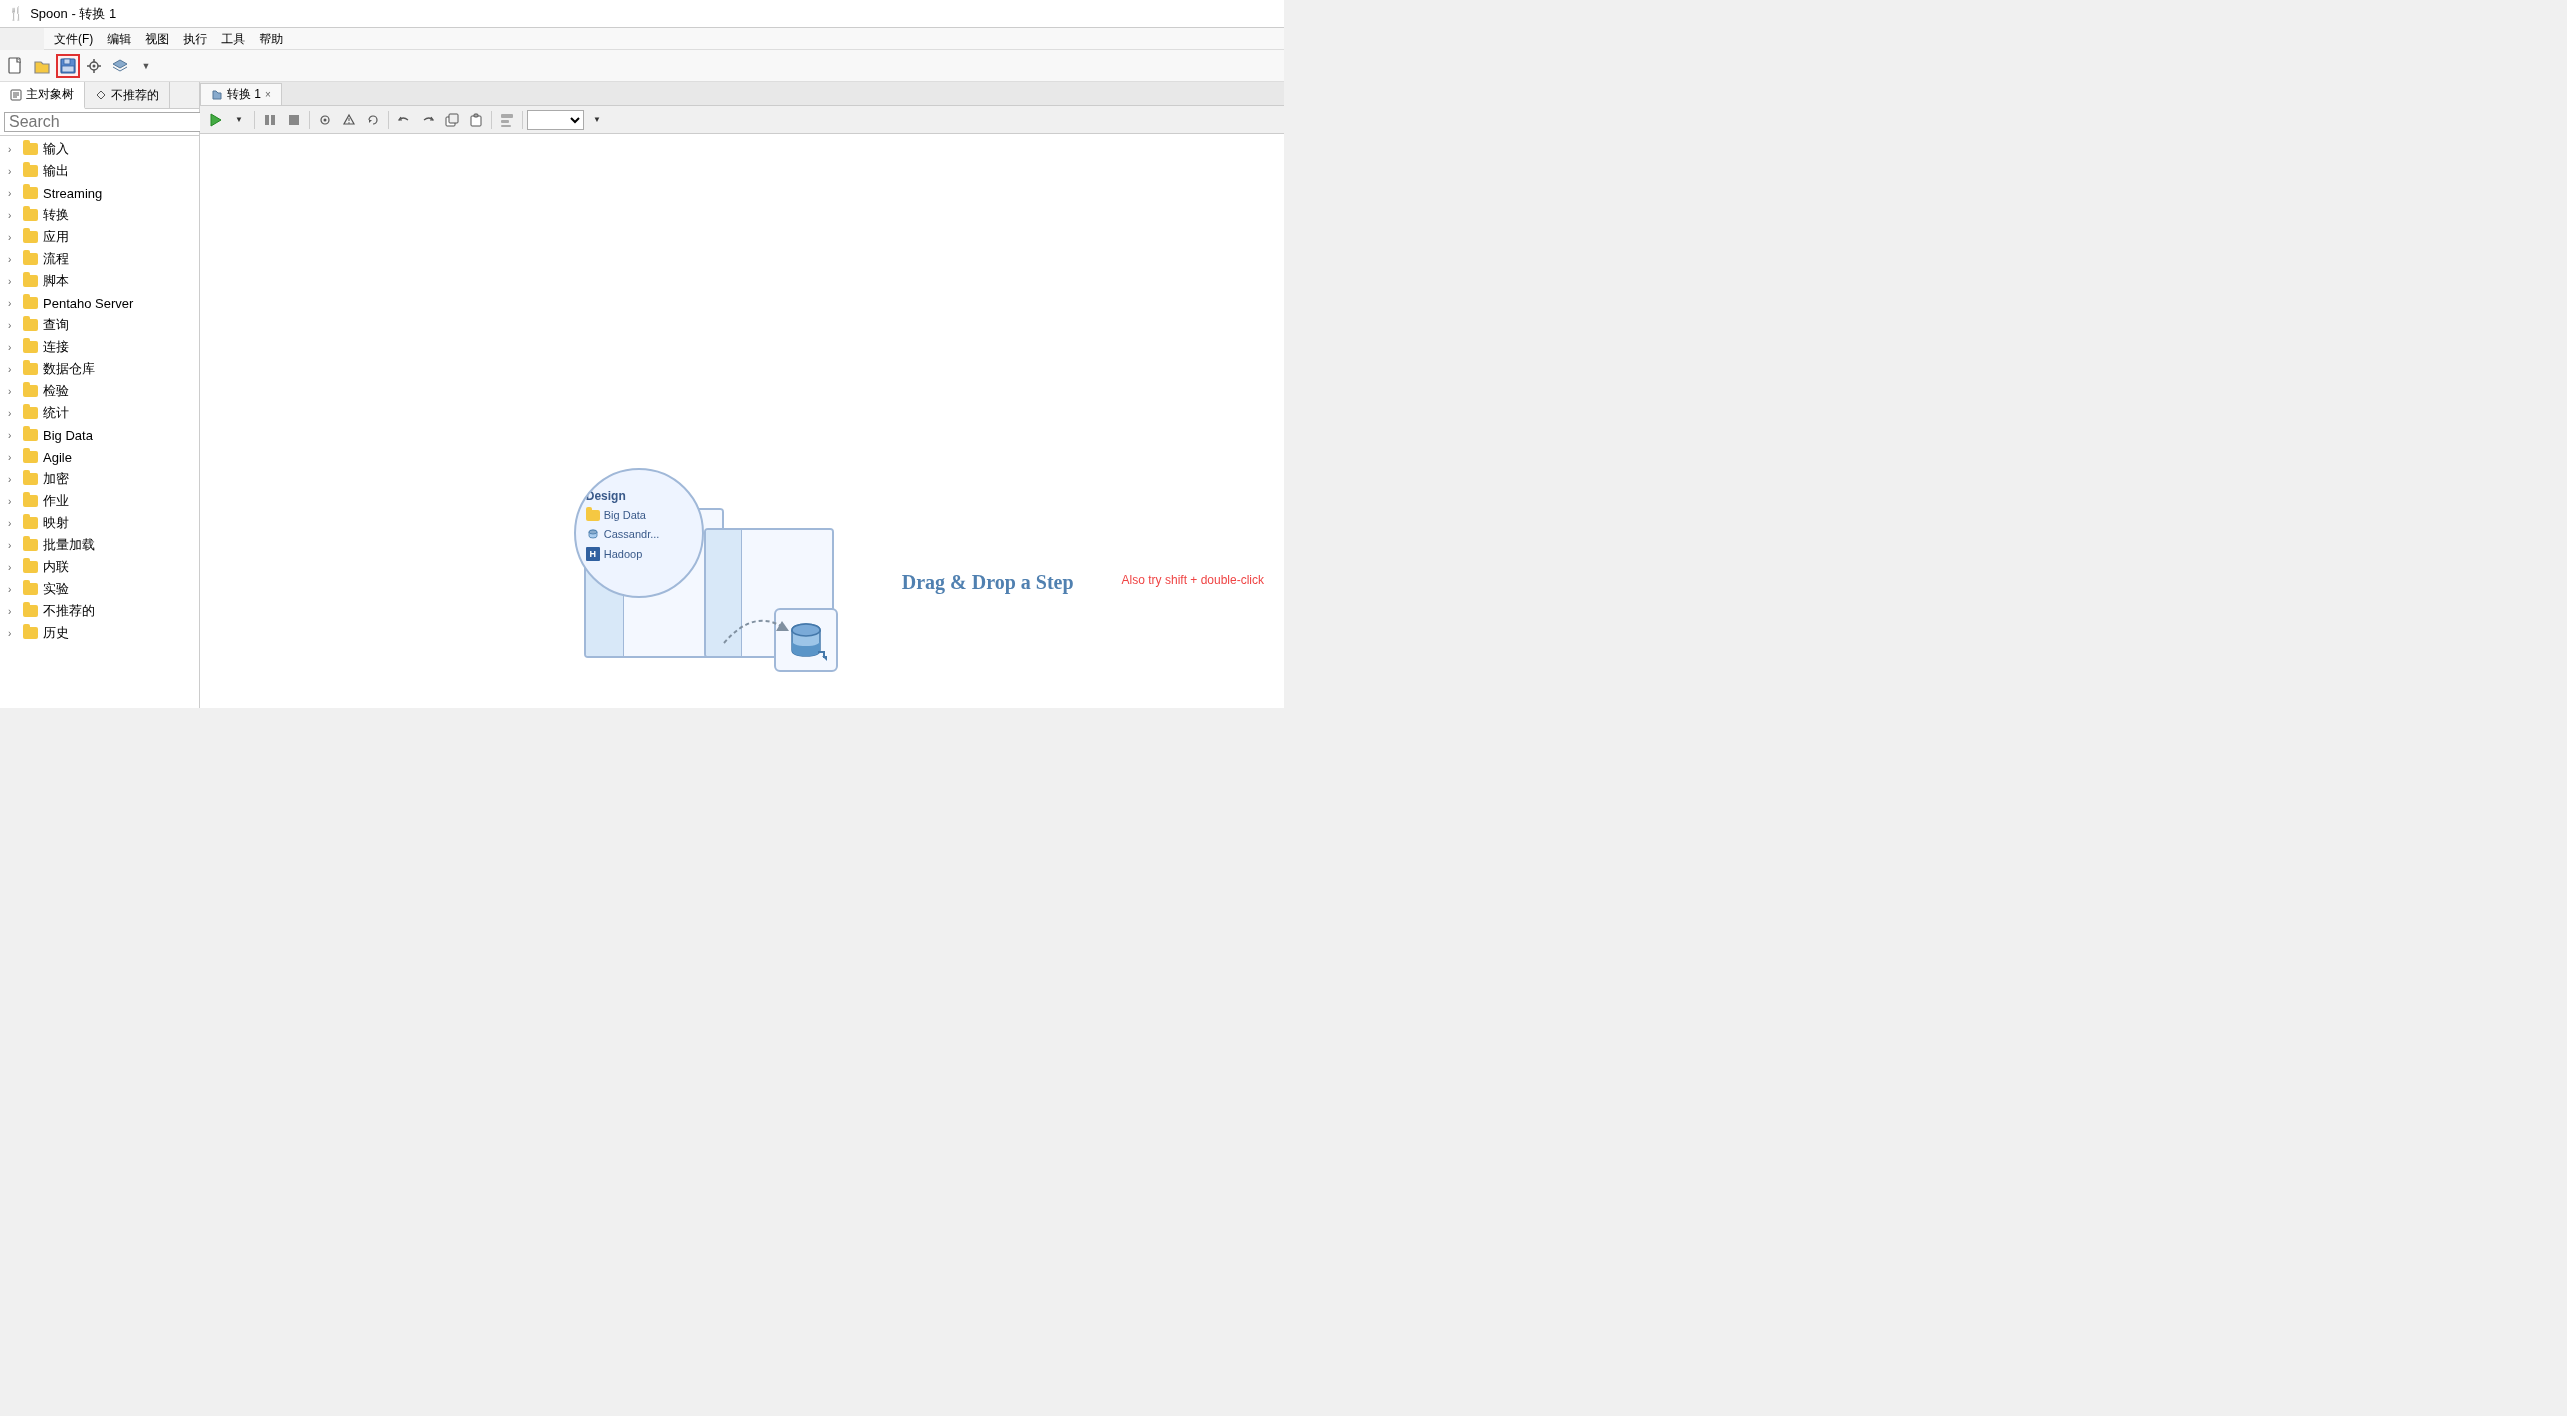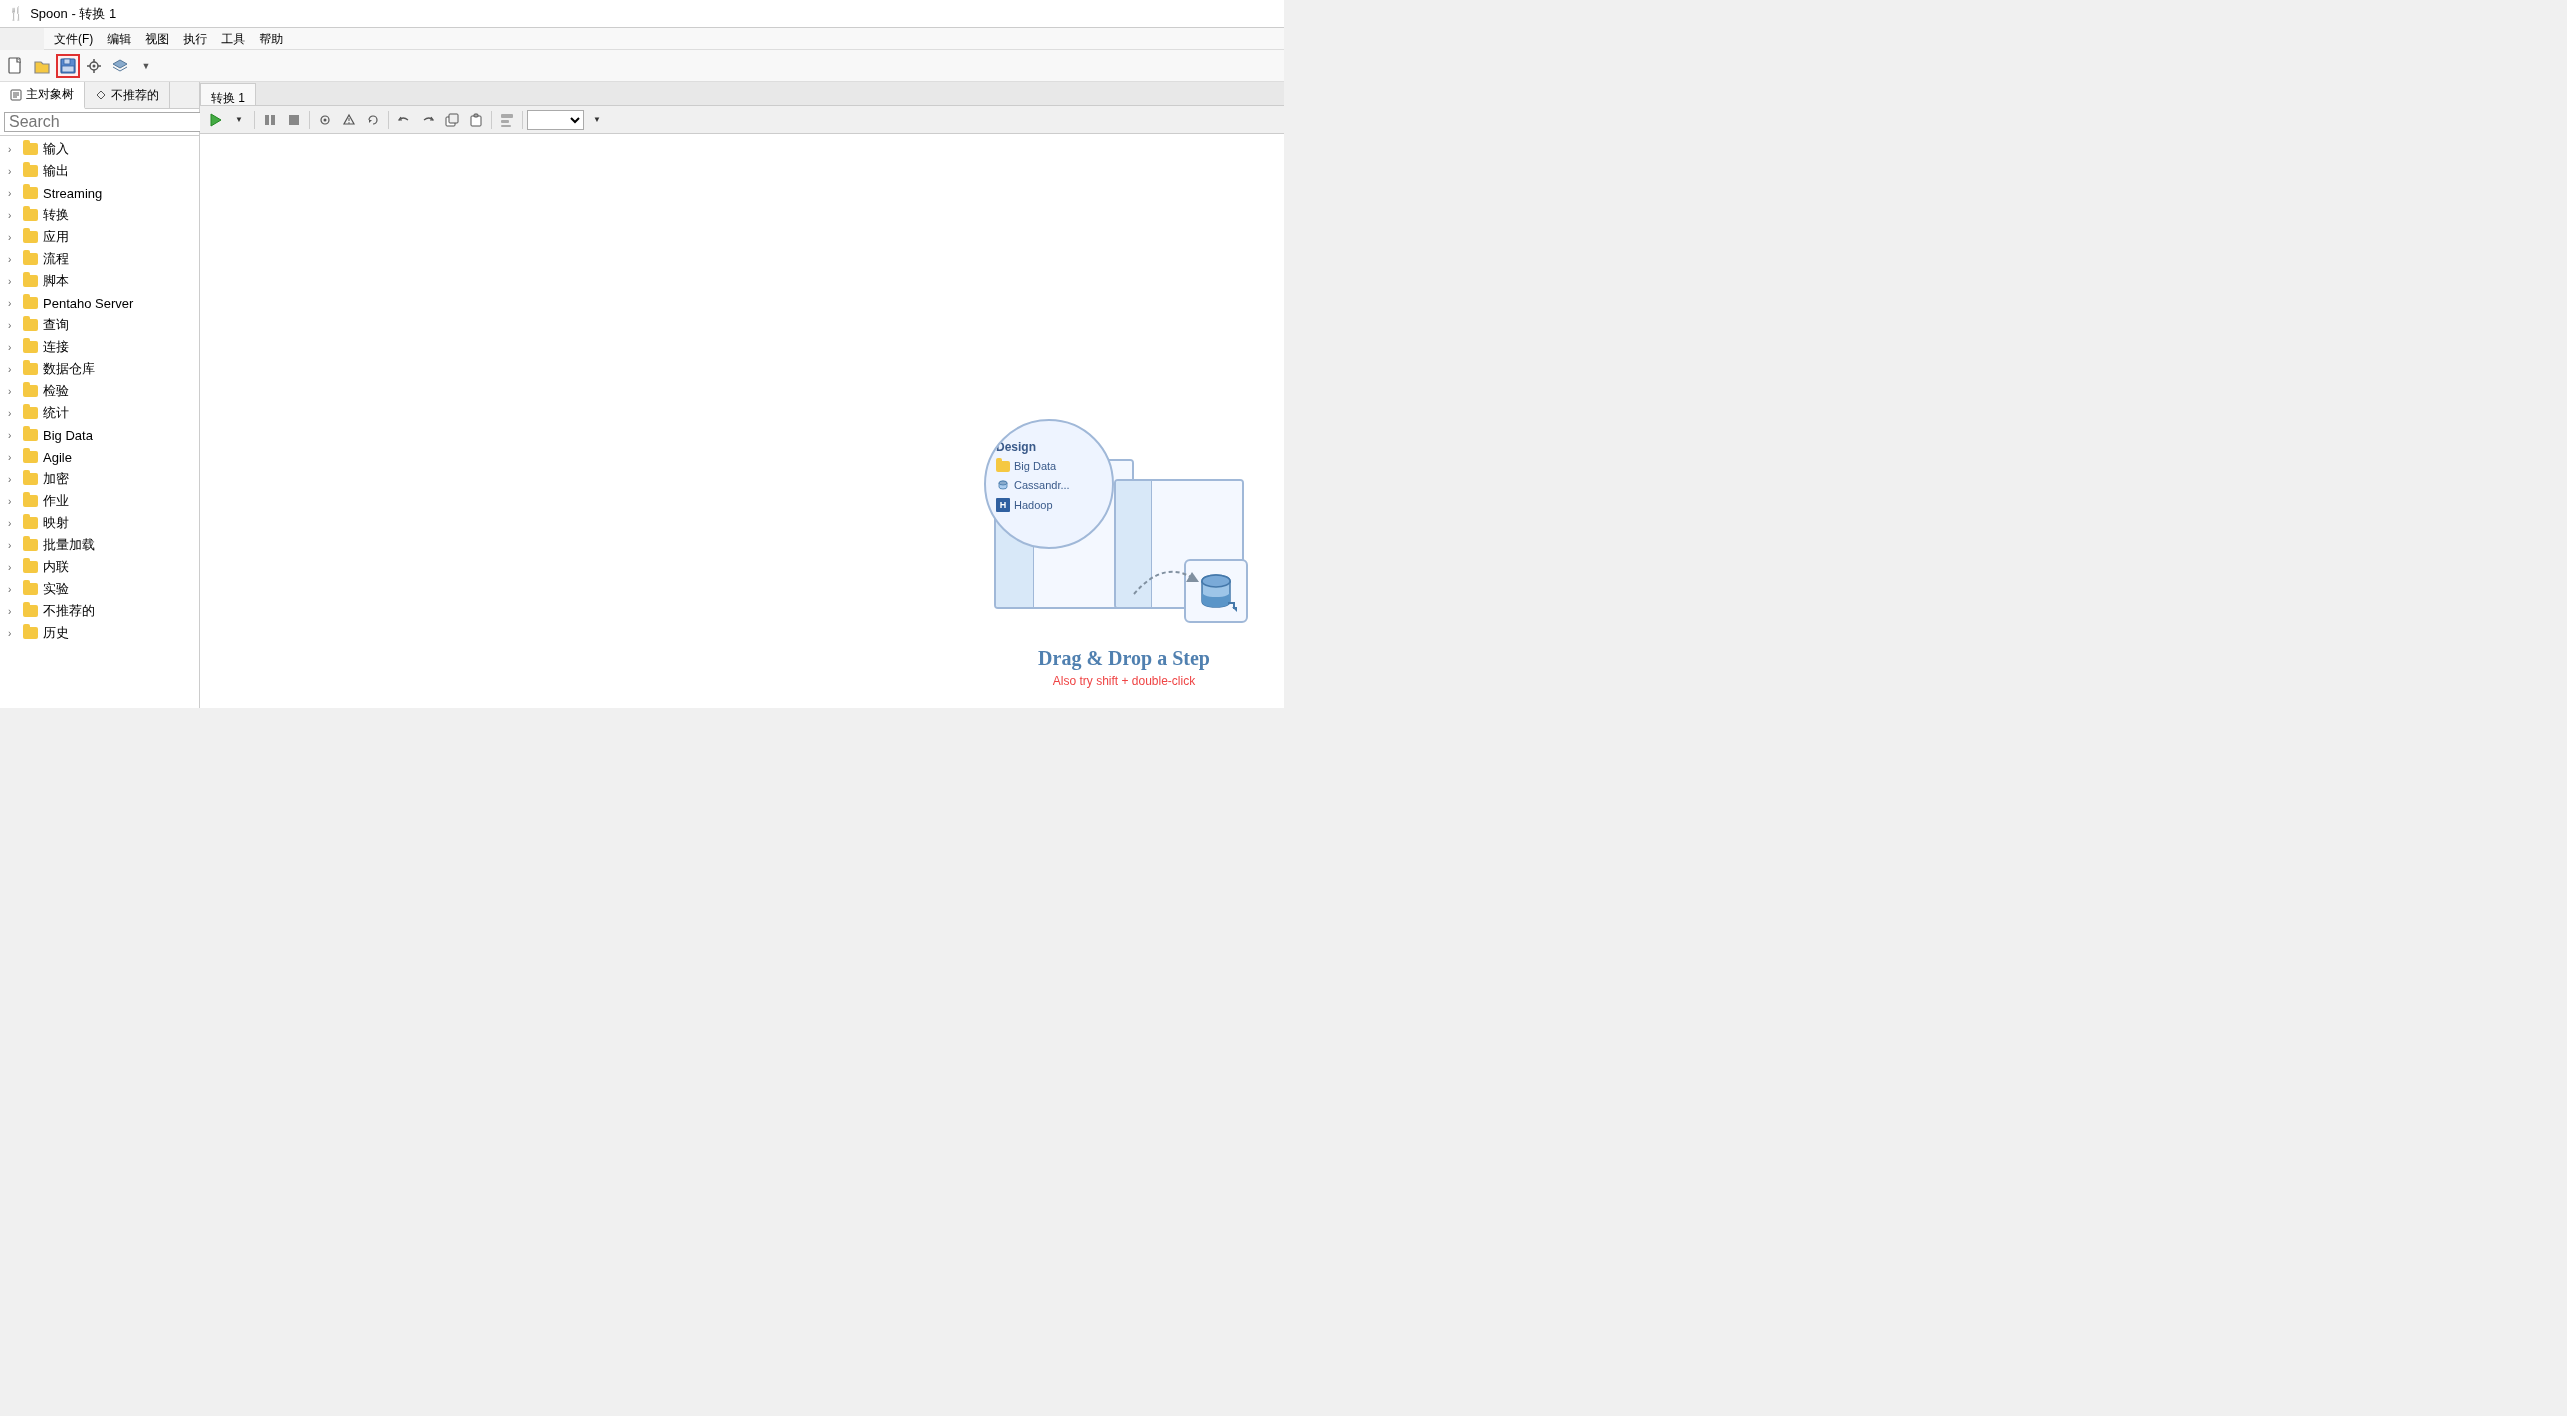--- a/index.html
+++ b/index.html
@@ -186,21 +186,20 @@
       border: 1px solid #ccc;
       border-bottom: none;
       margin-right: 2px;
       display: flex;
       align-items: center;
       gap: 4px;
       height: 22px;
     }
     .canvas-tab.active {
       background: #f8f8f8;
-      flex-direction: column;
     }
     .canvas-tab-close {
       font-size: 10px;
       color: #666;
     }
     #canvas-toolbar {
       display: flex;
       align-items: center;
       padding: 2px 4px;
       border-bottom: 1px solid #ccc;
@@ -236,22 +235,23 @@
       background: #fff;
       position: relative;
       overflow: hidden;
     }
     
     #dnd-illustration {
       position: absolute;
       bottom: 20px;
       right: 20px;
       display: flex;
-      flex-direction: column;
-      align-items: center;
+      flex-direction: row;
+      align-items: center;
+      gap: 48px;
     }
     #dnd-graphic {
       position: relative;
       width: 280px;
       height: 220px;
     }
     
     .screen-box {
       position: absolute;
       border: 2px solid #a0b8d8;

